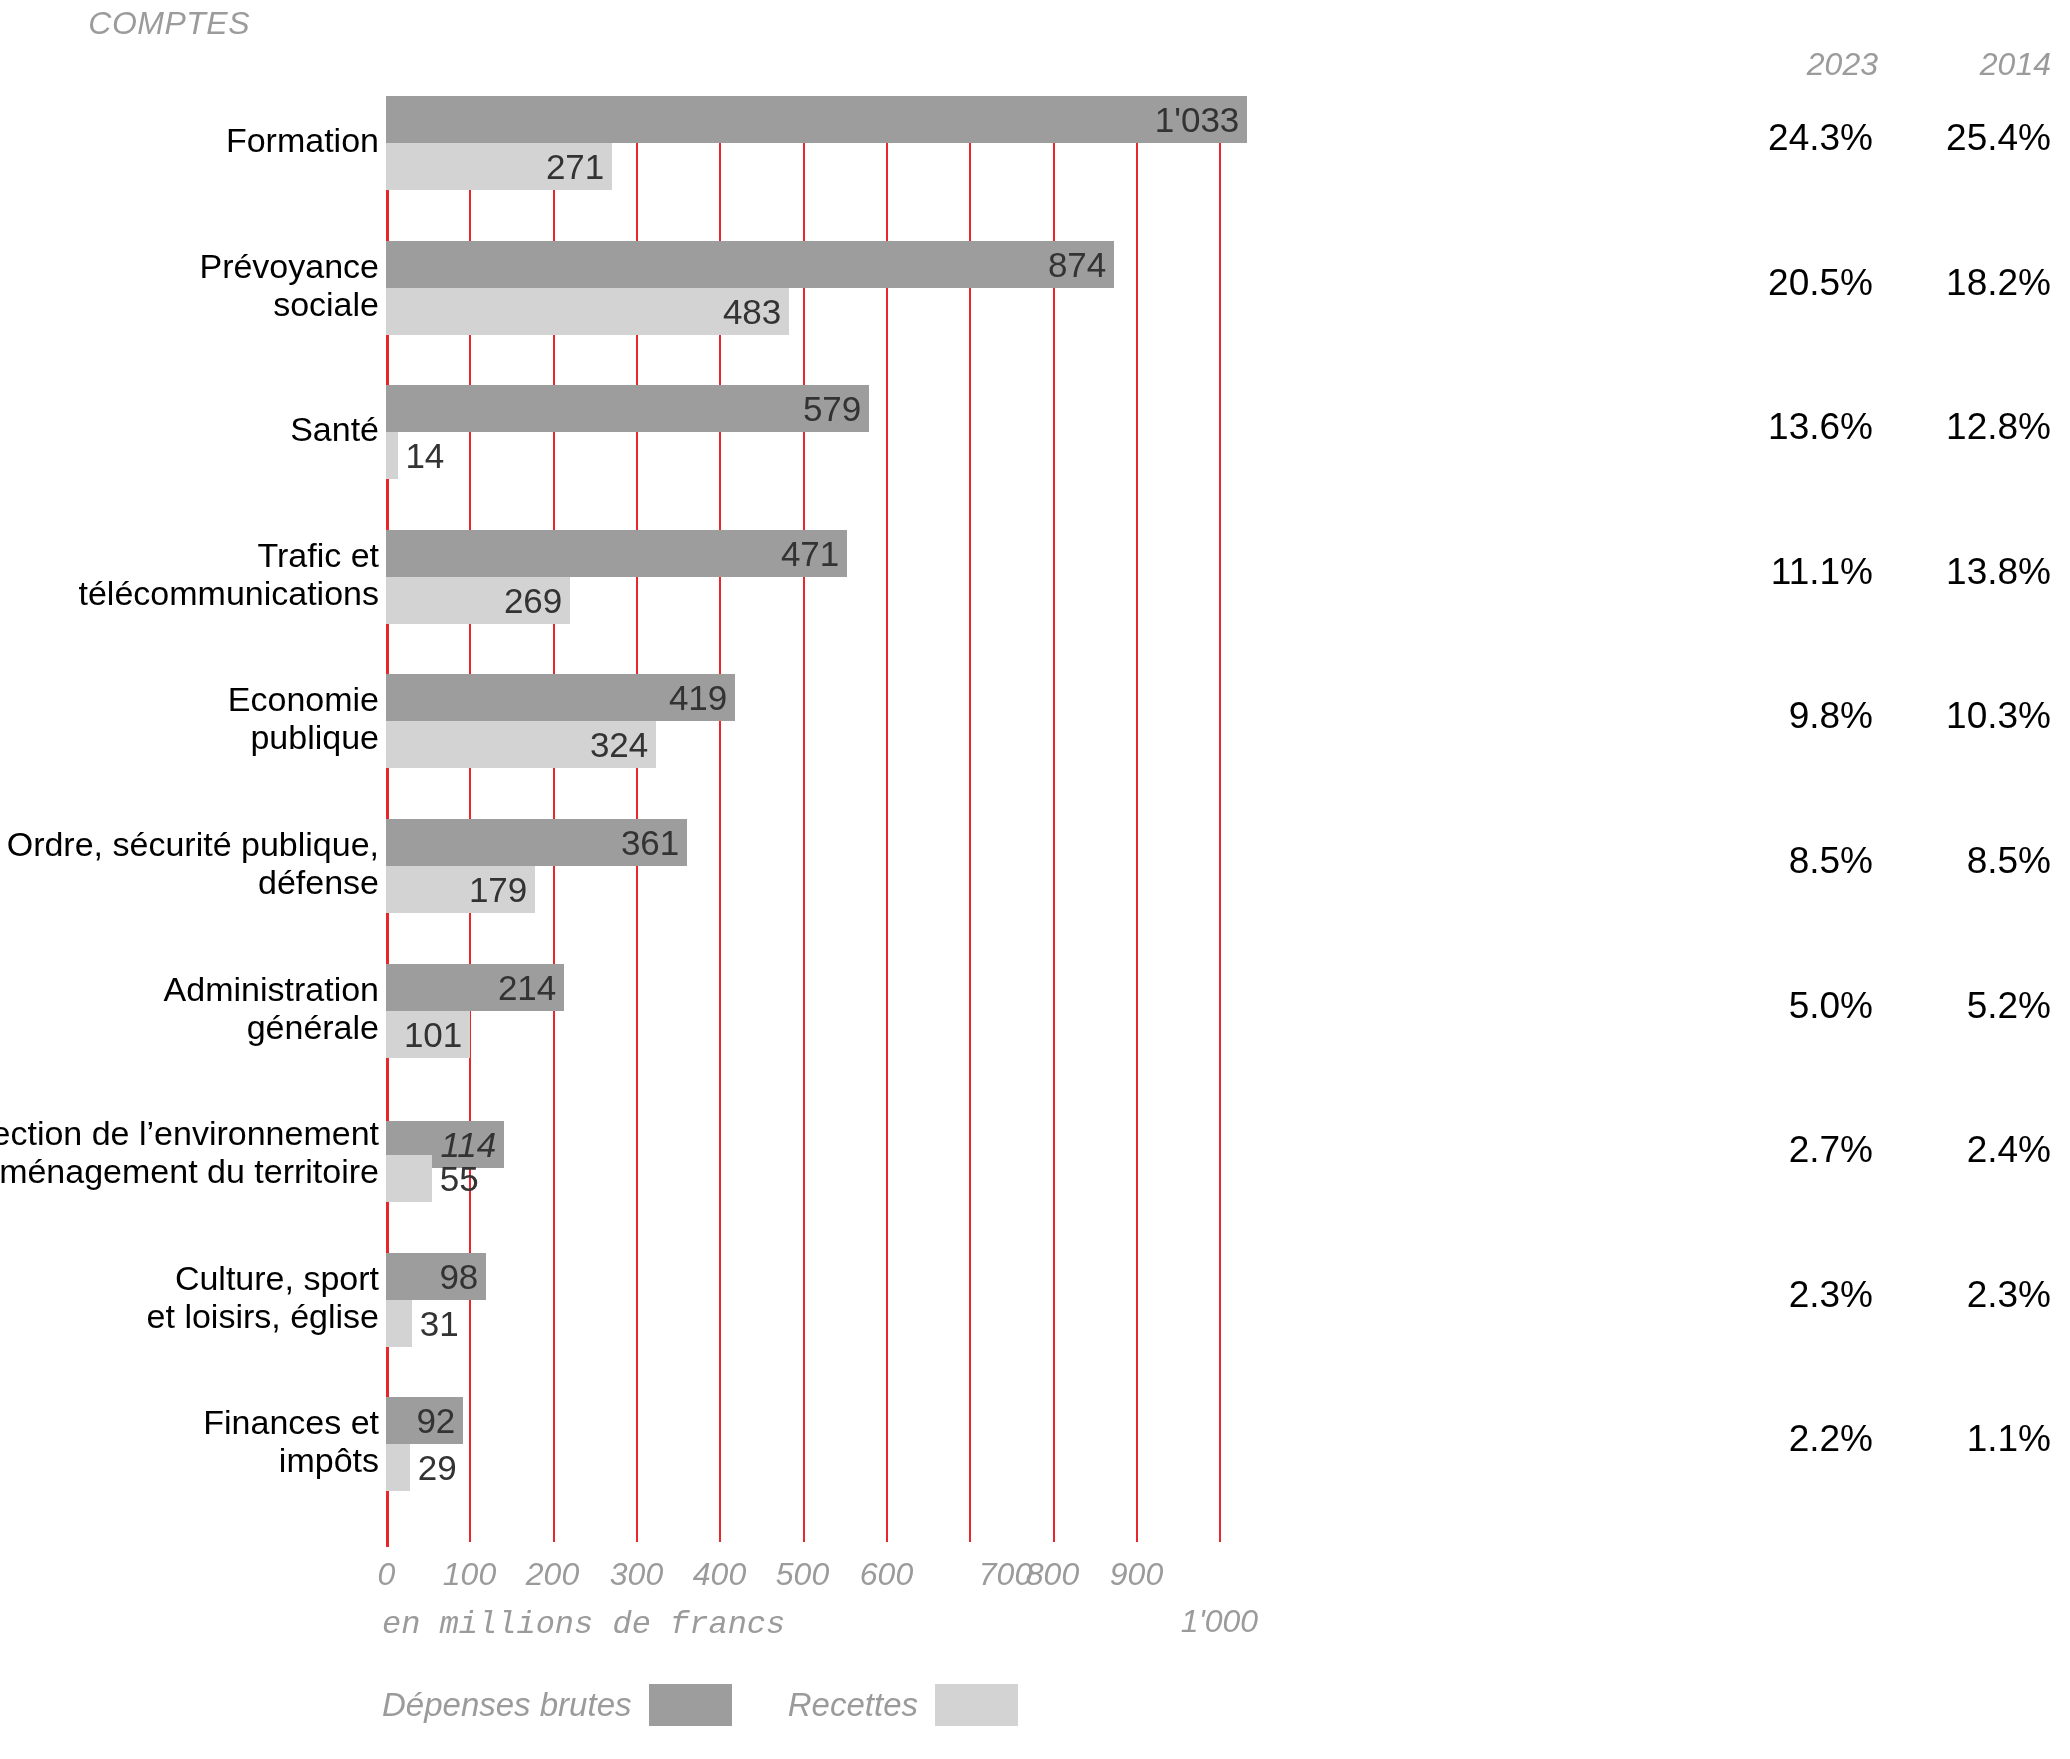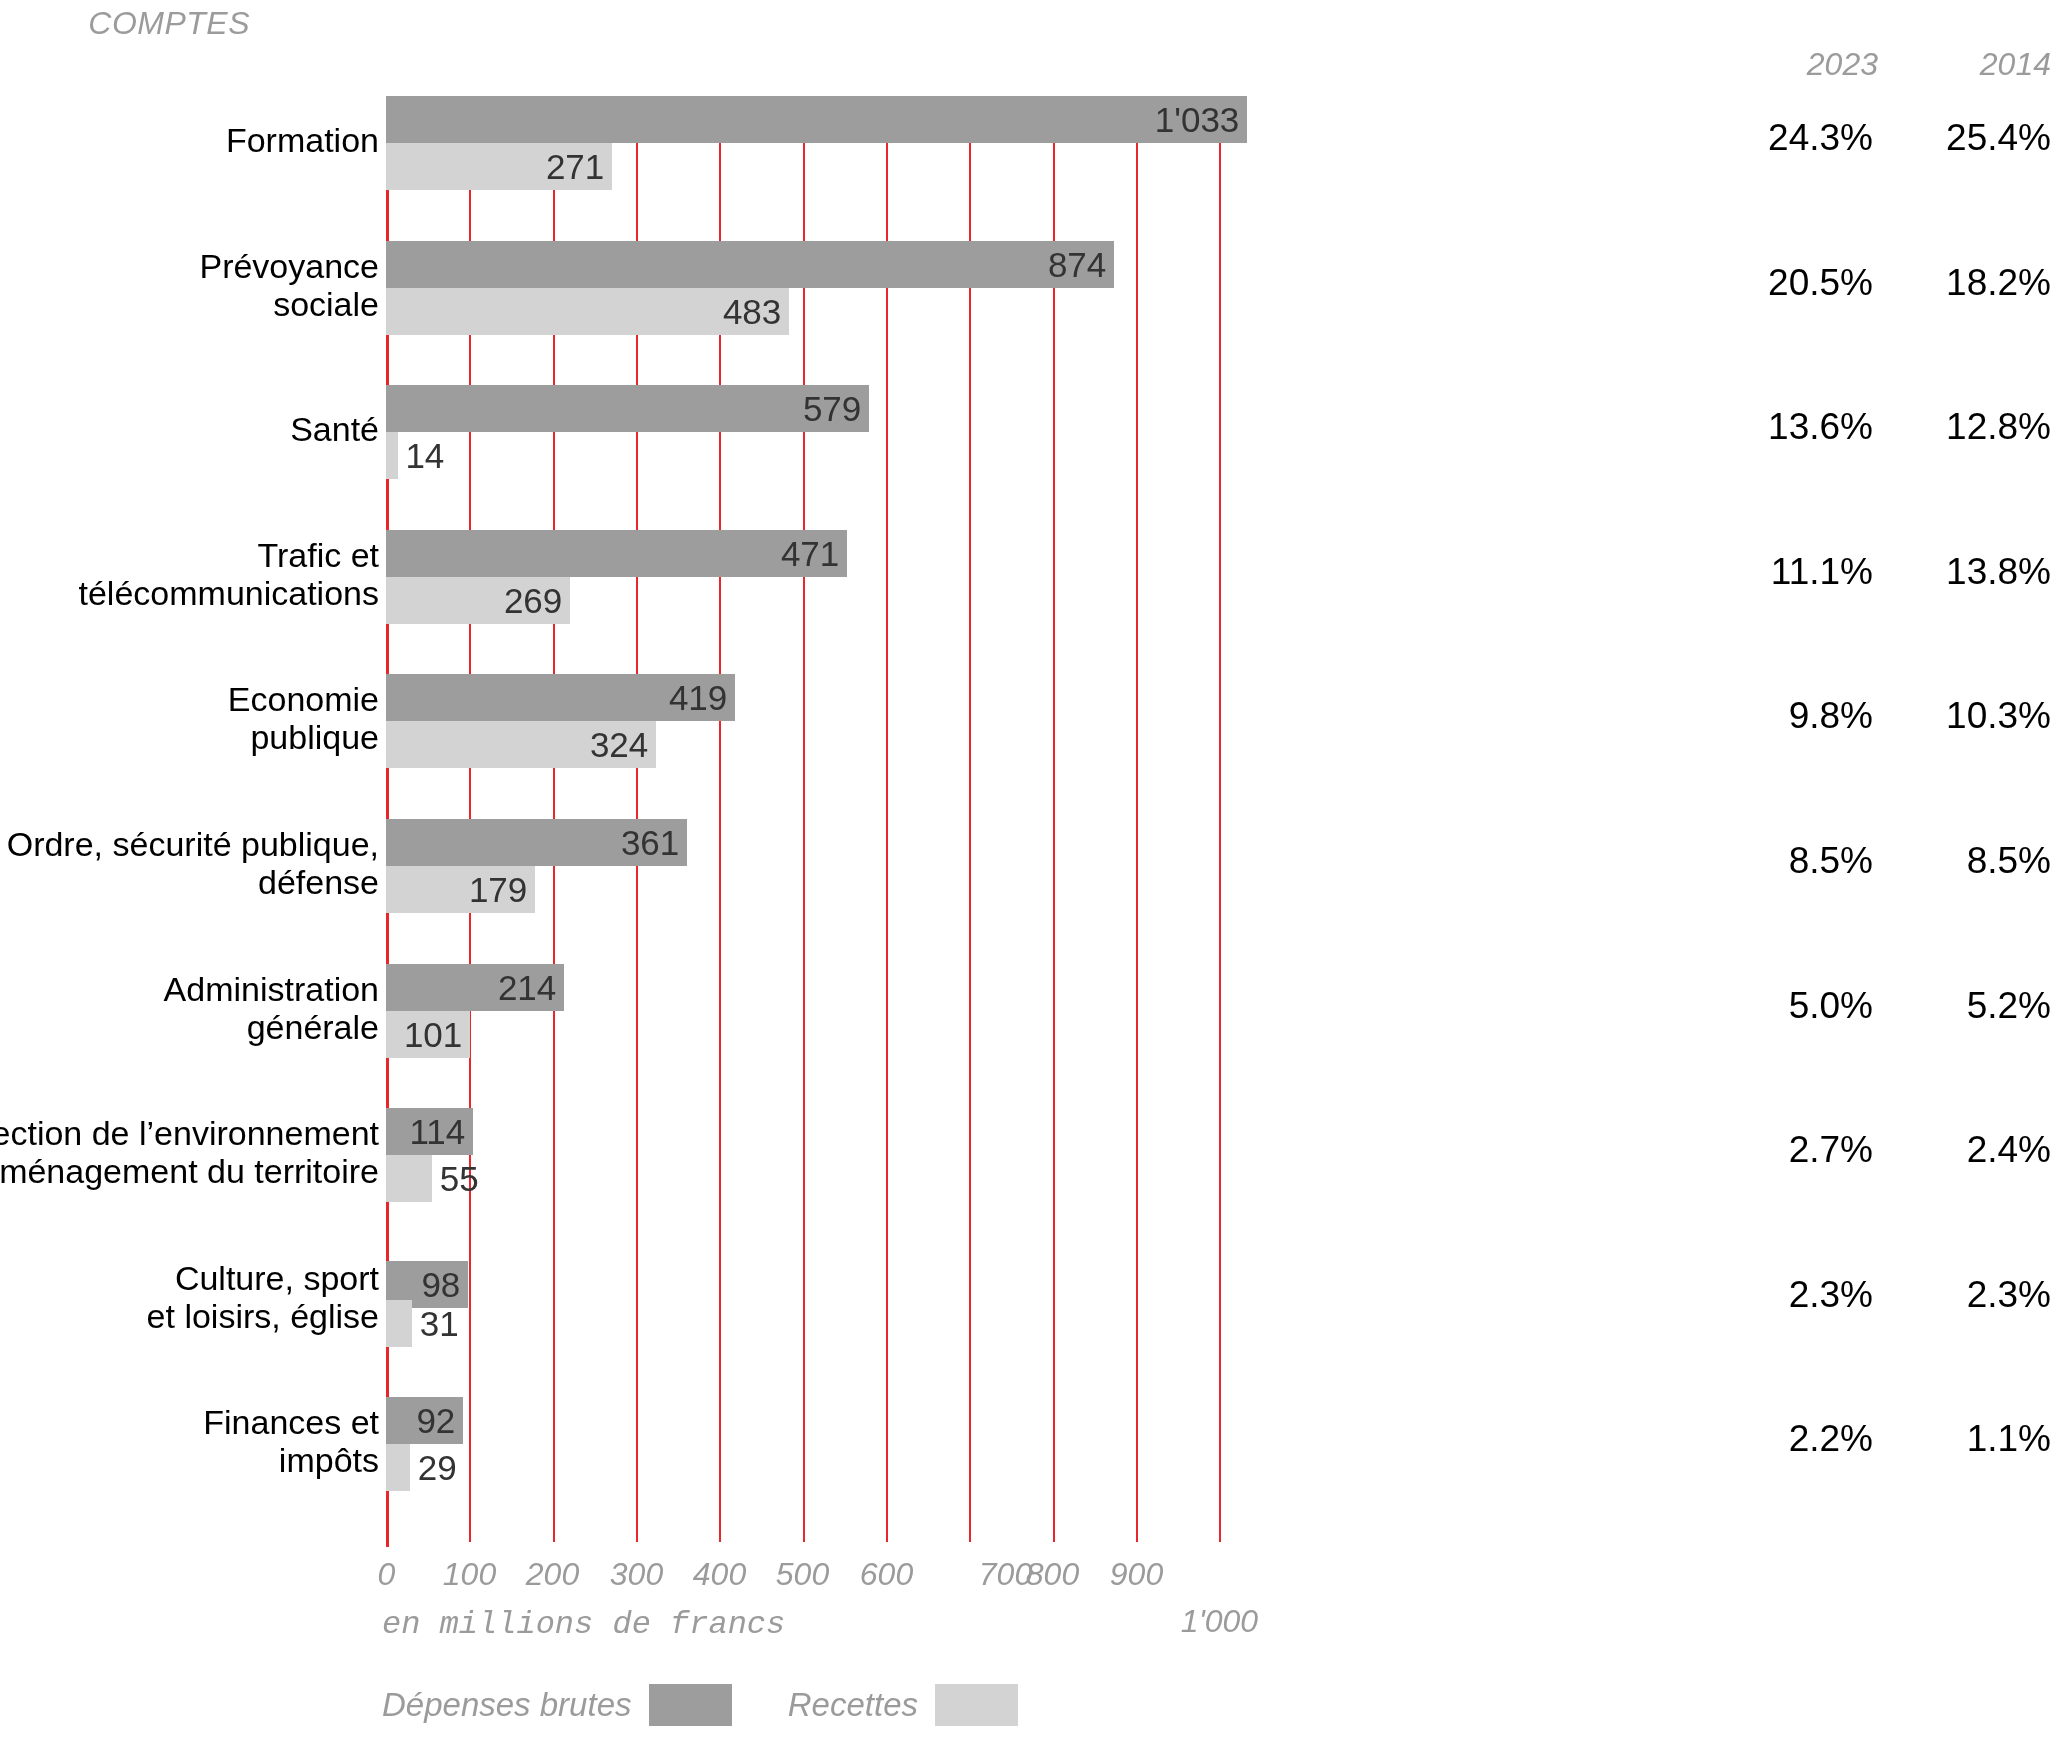--- a/index.html
+++ b/index.html
@@ -167,35 +167,35 @@
         <span class="bar-val">101</span>
       </div>
       <div class="pct pct23" style="top: 21px;">5.0%</div>
       <div class="pct pct14" style="top: 21px;">5.2%</div>
     </div>
     <div class="row" style="top: 1108px; height: 94px;">
       <div class="cat-label" style="top: 5.8px;">
         <div>Protection de l’environnement</div>
         <div>et aménagement du territoire</div>
       </div>
-      <div class="bar bar-exp" style="top: 0px; width: 87px;">
+      <div class="bar bar-exp" style="top: 13px; width: 118px; font-style: italic;">
         <span class="bar-val">114</span>
       </div>
       <div class="bar bar-rev" style="top: 47px; width: 46px;">
         <span class="bar-val outside">55</span>
       </div>
       <div class="pct pct23" style="top: 21px;">2.7%</div>
       <div class="pct pct14" style="top: 21px;">2.4%</div>
     </div>
     <div class="row" style="top: 1253px; height: 94px;">
       <div class="cat-label" style="top: 5.8px;">
         <div>Culture, sport</div>
         <div>et loisirs, église</div>
       </div>
-      <div class="bar bar-exp" style="top: 8px; width: 82px;">
+      <div class="bar bar-exp" style="top: 0px; width: 82px; padding-left: 18px;">
         <span class="bar-val">98</span>
       </div>
       <div class="bar bar-rev" style="top: 47px; width: 26px;">
         <span class="bar-val outside">31</span>
       </div>
       <div class="pct pct23" style="top: 21px;">2.3%</div>
       <div class="pct pct14" style="top: 21px;">2.3%</div>
     </div>
     <div class="row" style="top: 1397px; height: 94px;">
       <div class="cat-label" style="top: 5.8px;">

